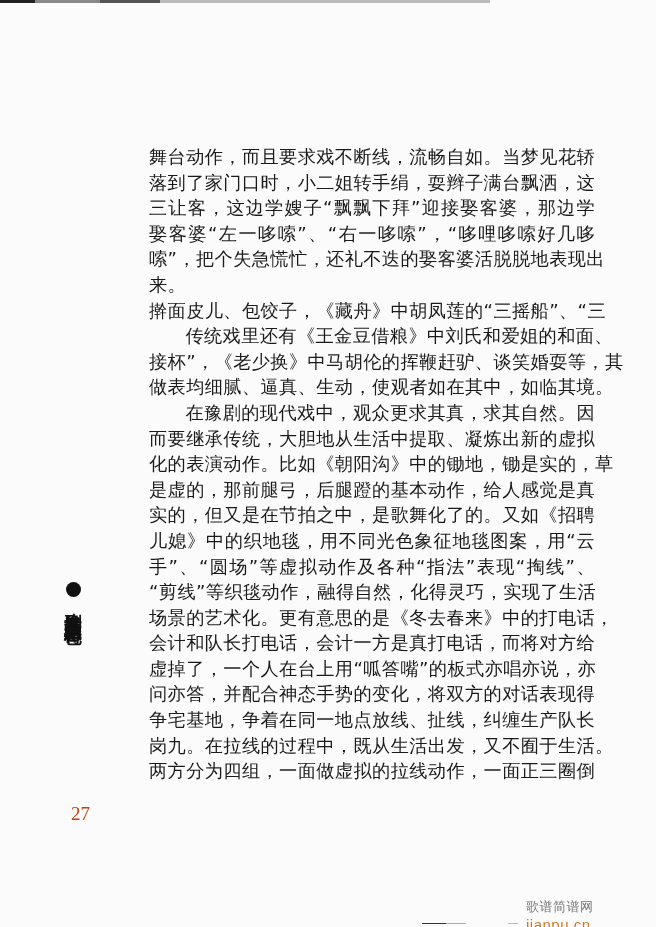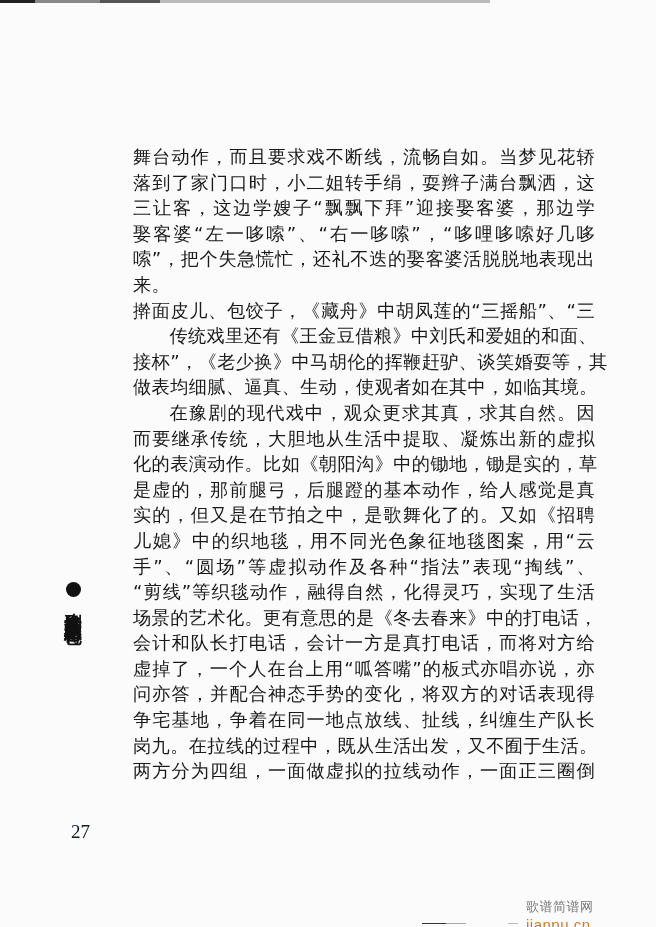--- a/index.html
+++ b/index.html
@@ -8,31 +8,31 @@
     font-family: "DejaVu Sans", sans-serif; color: #1a1a1a;
   }
   .topedge { position: absolute; left: 0; top: 0; width: 490px; height: 3px;
     background: linear-gradient(90deg, #222 0 35px, #888 35px 100px, #555 100px 160px, #bbb 160px 490px); }
   .body-text {
     position: absolute; left: 133px; top: 144px; width: 462px;
     font-size: 18.2px; line-height: 25.6px; letter-spacing: 0.4px;
     text-align: justify;
   }
   .para { margin: 0; }
-  .line { display: block; white-space: nowrap; text-align-last: justify; text-align: justify; }
+  .line { display: block; white-space: nowrap; text-align-last: justify; text-align: justify; margin-left: 16px; }
   .line.last { text-align-last: left; }
   .side {
     position: absolute; left: 62px; top: 582px; width: 22px;
     display: flex; flex-direction: column; align-items: center;
   }
   .bullet { width: 15px; height: 15px; border-radius: 50%; background: #111; margin-bottom: 2px; }
   .side-title {
     writing-mode: vertical-rl; font-size: 17.5px; font-weight: bold; letter-spacing: 1.5px; color: #111;
   }
-  .page-num { position: absolute; left: 71px; top: 803px; font-family: "Liberation Serif", serif; font-size: 19px; color: #0f172a; margin-top: 18px; }
+  .page-num { position: absolute; left: 71px; top: 803px; font-family: "Liberation Serif", serif; font-size: 19px; color: #c2410c; }
   .watermark { position: absolute; left: 526px; top: 898px; font-size: 13px; color: #777; letter-spacing: 0.5px; }
   .watermark .en { color: #d07a26; font-size: 15px; font-family: "Liberation Sans", sans-serif; }
   .foot-rule { position: absolute; top: 923px; height: 1px; background: #666; }
 </style>
 </head>
 <body>
 
 <div class="topedge"></div>
 
 <div class="body-text">

